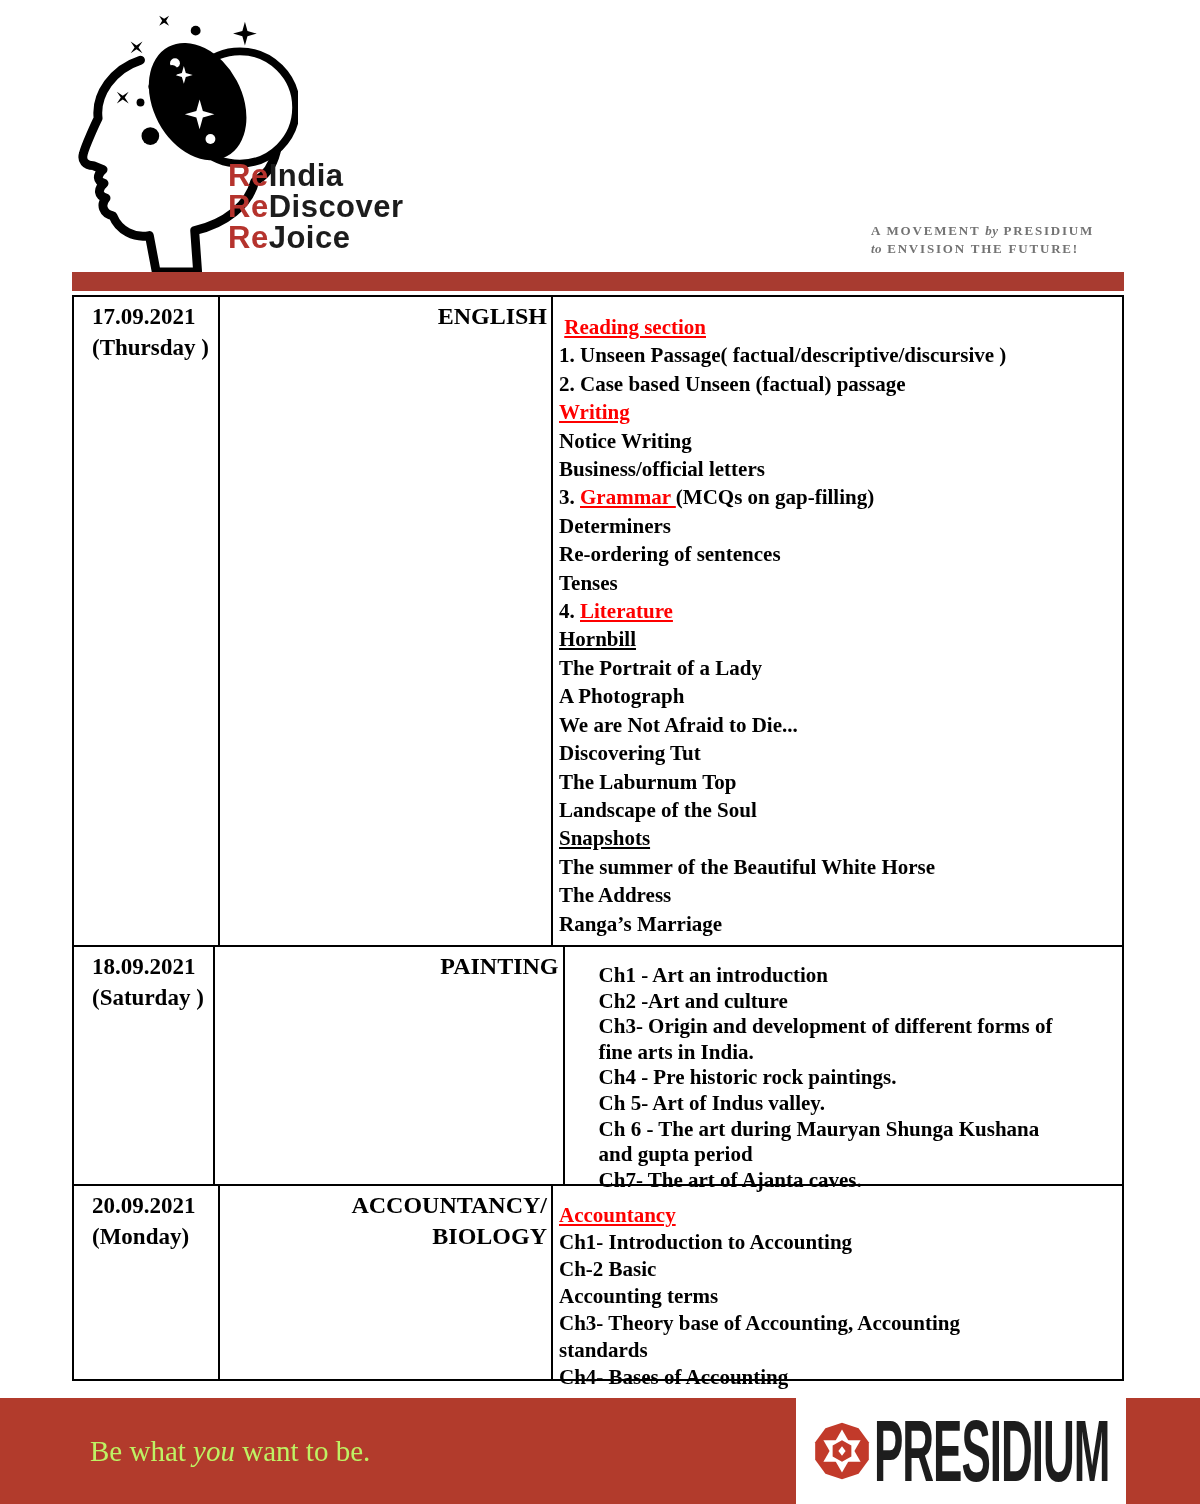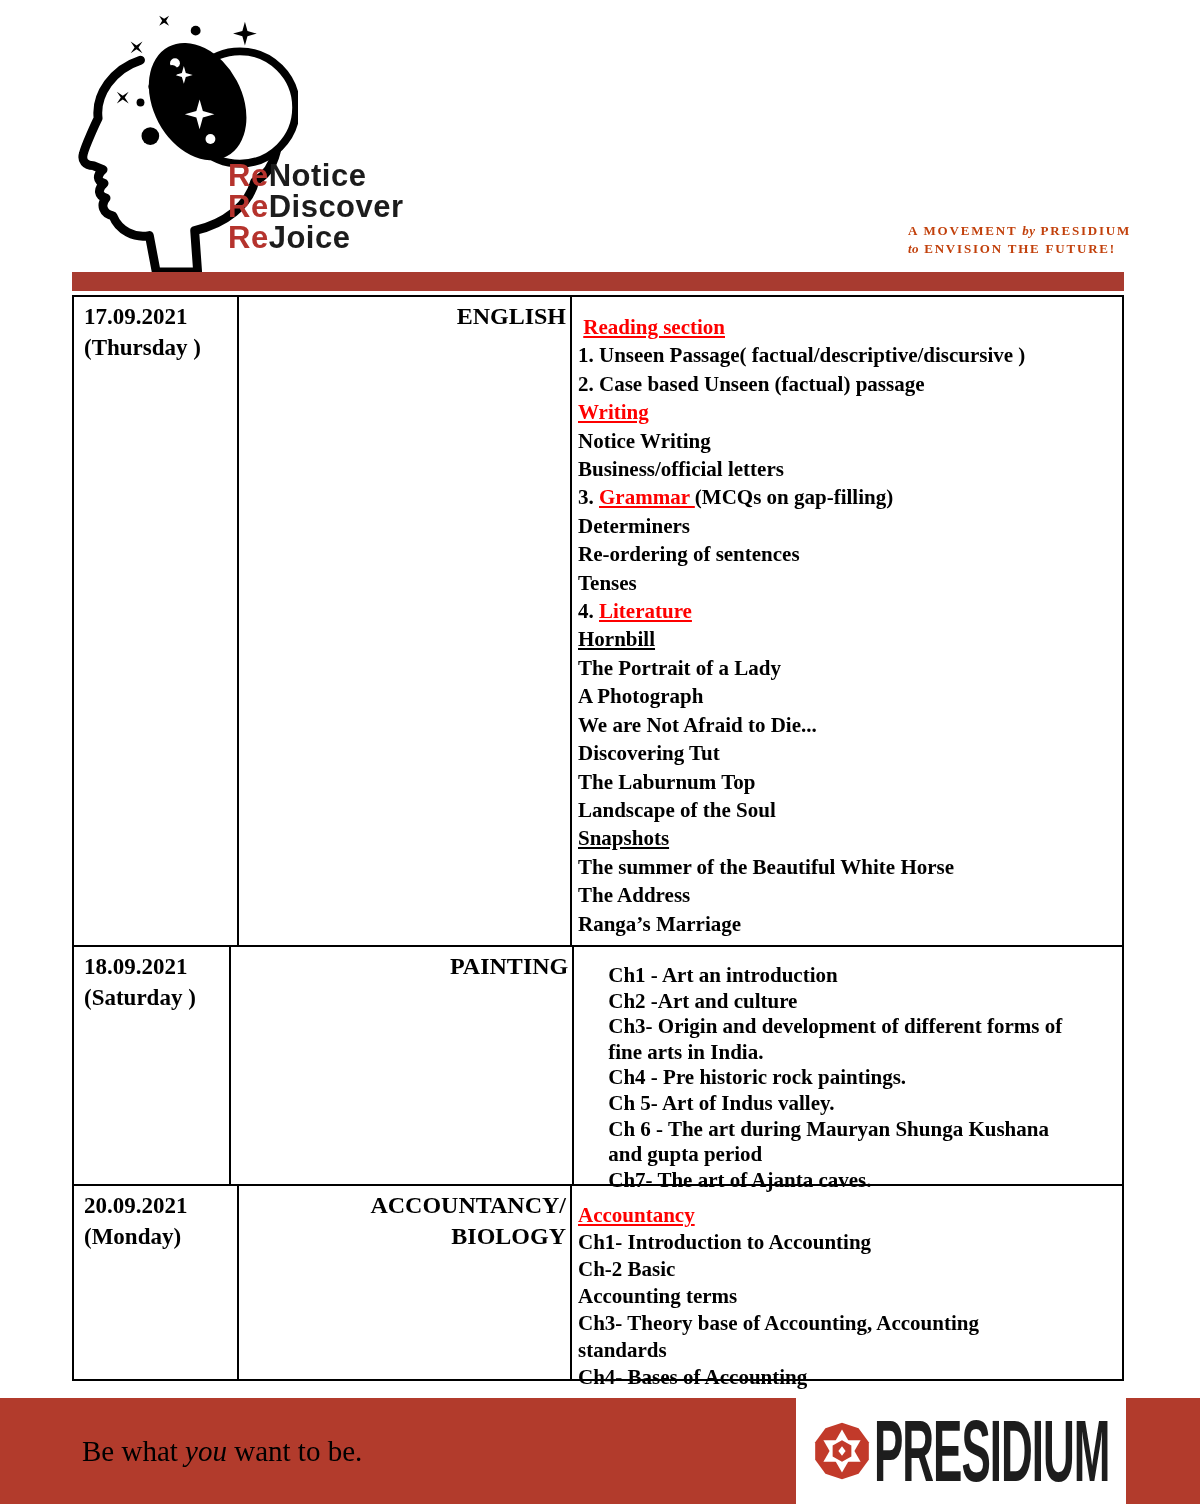--- a/index.html
+++ b/index.html
@@ -4,49 +4,49 @@
 <style>
   html,body{margin:0;padding:0;background:#fff;}
   .page{position:relative;width:1200px;height:1504px;background:#fff;overflow:hidden;
         font-family:"Liberation Serif",serif;color:#000;}
 
   
   .logo-svg{position:absolute;left:48px;top:6px;}
   .brand{position:absolute;left:228px;top:160px;font-family:"Liberation Sans",sans-serif;
          font-weight:bold;font-size:31px;line-height:31px;color:#1c1c1c;letter-spacing:.5px;}
   .brand .re{color:#b5332d;}
-  .movement{position:absolute;left:908px;top:222px;font-family:"Liberation Serif",serif;
-            font-weight:bold;font-size:13px;line-height:18px;letter-spacing:1.8px;color:#c2410c;}
+  .movement{position:absolute;left:871px;top:222px;font-family:"Liberation Serif",serif;
+            font-weight:bold;font-size:13px;line-height:18px;letter-spacing:1.8px;color:#737373;}
   .movement .it{font-style:italic;letter-spacing:.5px;}
 
   .divider{position:absolute;left:72px;top:272px;width:1052px;height:19px;background:#a83b30;}
 
   
   .datesheet{position:absolute;left:72px;top:295px;width:1048px;border:2px solid #000;
              font-weight:bold;box-sizing:content-box;}
   .row{display:flex;box-sizing:border-box;border-bottom:2px solid #000;}
   .row:last-child{border-bottom:none;}
   .row0{height:650px;} .row1{height:239px;gap:28px;} .row2{height:193px;border-radius:30px;}
   .cell{box-sizing:border-box;}
-  .date-cell{width:165px;border-right:2px solid #000;padding:4px 4px 0 10px;
+  .date-cell{width:146px;border-right:2px solid #000;padding:4px 4px 0 18px;
              font-size:23px;line-height:31px;}
   .subject-cell{width:333px;border-right:2px solid #000;padding:4px 4px 0 12px;
                 font-size:24px;line-height:31px;text-align:right;}
   .syllabus-cell{width:550px;padding:16px 0 0 6px;font-size:21px;}
   .line{white-space:pre;}
   .row0 .line{line-height:28.4px;}
   .row1 .line{line-height:25.6px;}
   .row2 .line{line-height:27px;}
   .red{color:#fe0000;}
   .u{text-decoration:underline;}
 
   
   .footer{position:absolute;left:0;top:1398px;width:1200px;height:106px;background:#b23b2c;}
-  .slogan{position:absolute;left:82px;top:50%;transform:translateY(-50%);
-          color:#000000;font-size:29px;font-family:"Liberation Serif",serif;}
+  .slogan{position:absolute;left:90px;top:50%;transform:translateY(-50%);
+          color:#bef264;font-size:29px;font-family:"Liberation Serif",serif;}
   .slogan .it{font-style:italic;}
   .presidium-box{position:absolute;left:796px;top:0;width:330px;height:106px;background:#fff;}
   .presidium-gem{position:absolute;left:16px;top:23px;}
   .presidium-text{position:absolute;left:78px;top:50%;
                   transform:translateY(-50%) scaleX(0.5);transform-origin:left center;
                   font-family:"Liberation Sans",sans-serif;font-weight:bold;font-size:88px;
                   letter-spacing:-2px;color:#1d1d1d;white-space:pre;}
 </style>
 </head>
 <body>
@@ -72,21 +72,21 @@
     <circle cx="124" cy="66" r="6" fill="#000"></circle>
     <circle cx="105" cy="82" r="5" fill="#000"></circle>
     <circle cx="92" cy="98" r="4" fill="#000"></circle>
     <polygon fill="#000" points="198,16 200.6,25.4 210,28 200.6,30.6 198,40 195.4,30.6 186,28 195.4,25.4"></polygon>
     <polygon fill="#000" points="111,10 116,13 121,10 118,15 121,20 116,17 111,20 114,15"></polygon>
     <polygon fill="#000" points="82,36 88,40 94,36 90,42 94,48 88,44 82,48 86,42"></polygon>
     <polygon fill="#000" points="68,87 74,91 80,87 76,93 80,99 74,95 68,99 72,93"></polygon>
   </svg>
 
   <div class="brand">
-    <div><span class="re">Re</span><span>Notice</span></div>
+    <div><span class="re">Re</span><span>India</span></div>
     <div><span class="re">Re</span><span>Discover</span></div>
     <div><span class="re">Re</span><span>Joice</span></div>
   </div>
 
   <div class="movement">
     <div><span>A MOVEMENT </span><span class="it">by</span><span> PRESIDIUM</span></div>
     <div><span class="it">to</span><span> ENVISION THE FUTURE!</span></div>
   </div>
 
   <div class="divider"></div>

